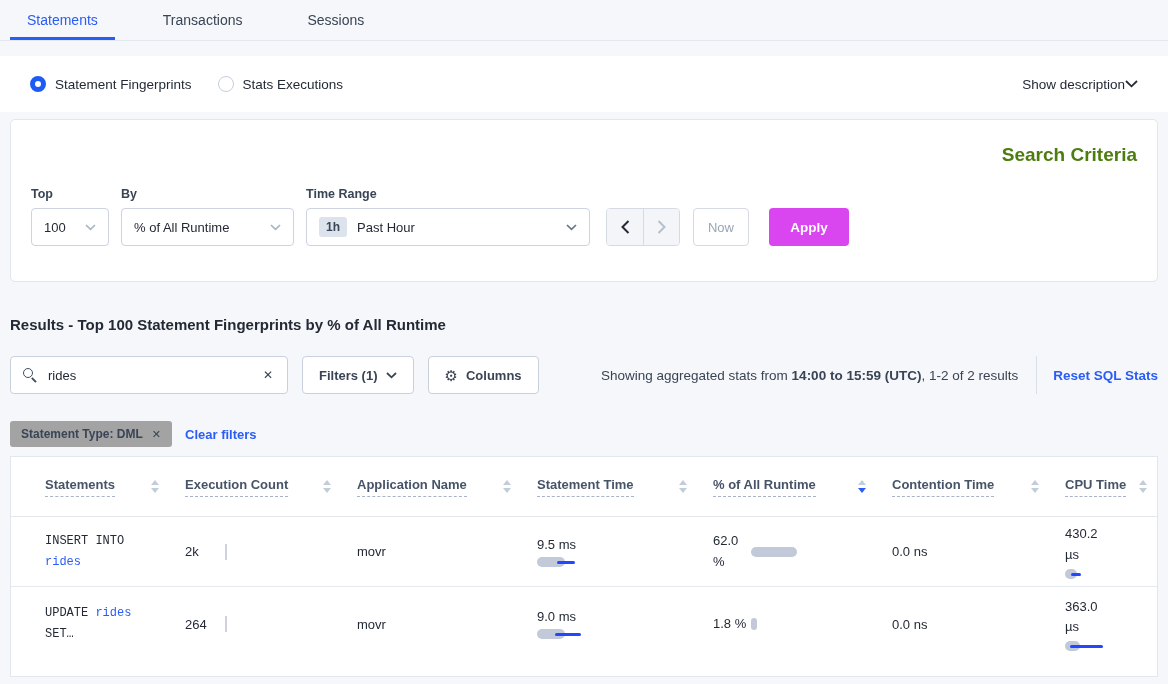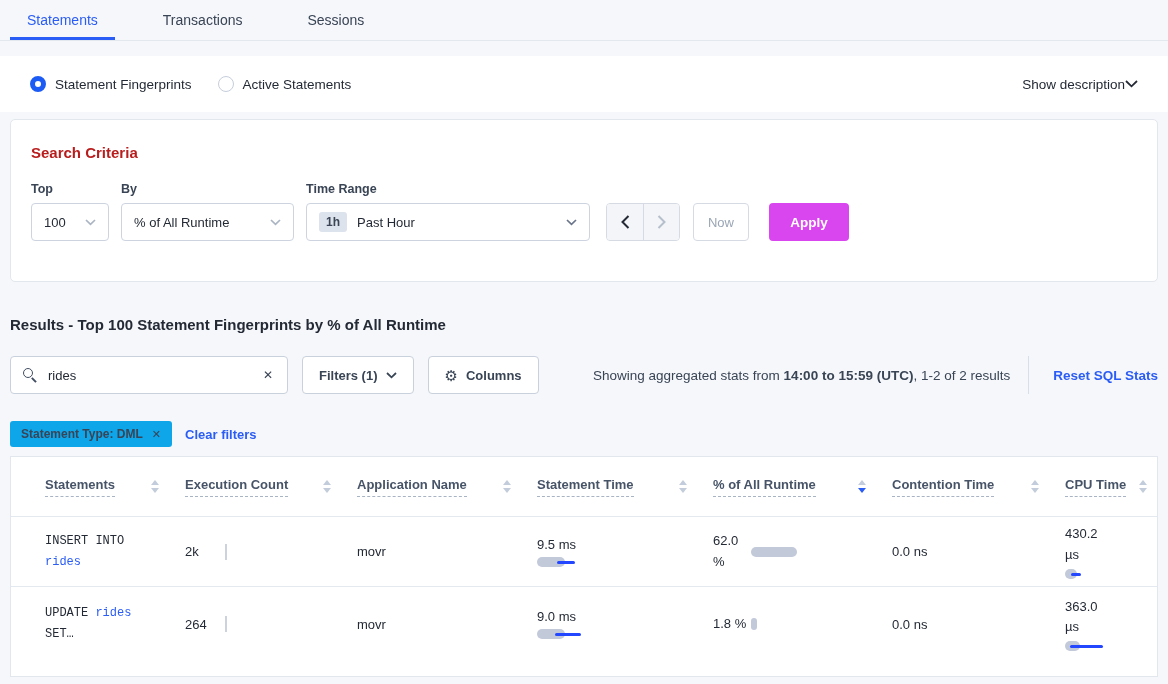--- a/index.html
+++ b/index.html
@@ -22,21 +22,21 @@
   .view-row { background:#fff; height:56px; margin-top:15px; display:flex; align-items:center; padding:0 30px; }
   .radio-opt { display:flex; align-items:center; margin-right:26px; cursor:pointer; }
   .radio { width:16px; height:16px; border-radius:50%; background:#fff; margin-right:9px; flex:none; }
   .radio.on { border:5px solid #1c5cf5; }
   .radio.off { border:1.5px solid #c6cedb; }
   .radio-label { font-size:13.5px; color:#242a35; }
   .show-desc { margin-left:auto; display:flex; align-items:center; font-size:13.5px; color:#242a35; cursor:pointer; }
 
   
   .criteria-card { margin:7px 10px 0; height:163px; background:#fff; border:1px solid #e2e7ee; border-radius:5px; padding:24px 20px; }
-  .criteria-title { font-size:15px; font-weight:bold; color:#b91c1c; }
+  .criteria-title { font-size:19px; font-weight:bold; color:#4d7c0f;text-align:right; }
   .criteria-controls { display:flex; margin-top:21px; }
   .field { margin-right:12px; }
   .field-label { font-size:12.5px; font-weight:bold; color:#394455; margin-bottom:7px; }
   .select { height:38px; border:1px solid #cdd4df; border-radius:4px; background:#fff; display:flex; align-items:center; padding:0 12px; font-size:13px; color:#242a35; cursor:pointer; }
   .select .chev { margin-left:auto; }
   .sel-top { width:78px; }
   .sel-by { width:173px; }
   .sel-time { width:284px; }
   .time-badge { background:#dde3ec; color:#394455; font-size:12px; font-weight:bold; border-radius:3px; padding:3px 7px; margin-right:10px; }
   .btn-row { display:flex; align-items:flex-end; }
@@ -52,25 +52,25 @@
   .search-box { width:278px; height:38px; background:#fff; border:1px solid #c9d1dc; border-radius:4px; display:flex; align-items:center; padding:0 12px; }
   .search-box input { border:none; outline:none; flex:1; font-size:13px; color:#242a35; margin-left:10px; font-family:inherit; background:transparent; }
   .mag { position:relative; width:15px; height:15px; flex:none; }
   .mag-circle { position:absolute; left:0; top:0; width:10px; height:10px; border:1.6px solid #424f63; border-radius:50%; }
   .mag-handle { position:absolute; width:6px; height:1.8px; background:#424f63; transform:rotate(45deg); left:8px; top:11px; }
   .clear-x { color:#394455; font-size:12px; cursor:pointer; padding:2px; }
   .tool-btn { height:38px; margin-left:14px; background:#fff; border:1px solid #c9d1dc; border-radius:4px; display:flex; align-items:center; padding:0 16px; font-size:13px; font-weight:bold; color:#394455; gap:8px; cursor:pointer; }
   .gear { font-size:15px; font-weight:normal; color:#394455; line-height:1; }
   .stats-note { margin-left:auto; font-size:13.5px; color:#394455; white-space:nowrap; }
   .v-divider { width:1px; height:38px; background:#d9dfe8; margin:0 16px 0 18px; }
-  .link { color:#2a5cf6; text-decoration:none; cursor:pointer;margin-left:8px; }
+  .link { color:#2a5cf6; text-decoration:none; cursor:pointer; }
   .reset-link { font-size:13.5px; font-weight:bold; white-space:nowrap; }
 
   .chips-row { margin:27px 10px 0; display:flex; align-items:center; }
-  .chip { background:#0ea5e9; border-radius:3px; padding:6px 11px; font-size:12px; font-weight:bold; color:#394455; display:flex; align-items:center; gap:9px; }
+  .chip { background:#a3a3a3; border-radius:3px; padding:6px 11px; font-size:12px; font-weight:bold; color:#394455; display:flex; align-items:center; gap:9px; }
   .chip .x { font-size:11px; cursor:pointer; }
   .clear-filters { margin-left:13px; font-size:13px; font-weight:bold; }
 
   
   .table-card { margin:9px 10px 0; background:#fff; border:1px solid #e2e7ee; padding-bottom:15px; }
   .trow { display:grid; grid-template-columns:140px 172px 180px 176px 179px 173px auto; padding-left:34px; align-items:center; }
   .thead { height:60px; border-bottom:1px solid #e4e8ef; }
   .th { display:flex; align-items:center; }
   .th-label { font-size:13px; font-weight:bold; color:#475468; border-bottom:1px dashed #a8b3c4; padding-bottom:4px; white-space:nowrap; }
   .sort { display:flex; flex-direction:column; gap:3px; margin-left:auto; margin-right:26px; cursor:pointer; }
@@ -106,21 +106,21 @@
   <div class="tab">Sessions</div>
 </div>
 
 <div class="view-row">
   <div class="radio-opt">
     <span class="radio on"></span>
     <span class="radio-label">Statement Fingerprints</span>
   </div>
   <div class="radio-opt">
     <span class="radio off"></span>
-    <span class="radio-label">Active Statements</span>
+    <span class="radio-label">Stats Executions</span>
   </div>
   <div class="show-desc">
     <span>Show description</span>
     <span class="chev-line">
       <svg width="13" height="8" viewBox="0 0 13 8">
           <polyline points="1,1 6.5,6.3 12,1" fill="none" stroke="#242a35" stroke-width="1.8"></polyline>
         </svg>
     </span>
   </div>
 </div>

